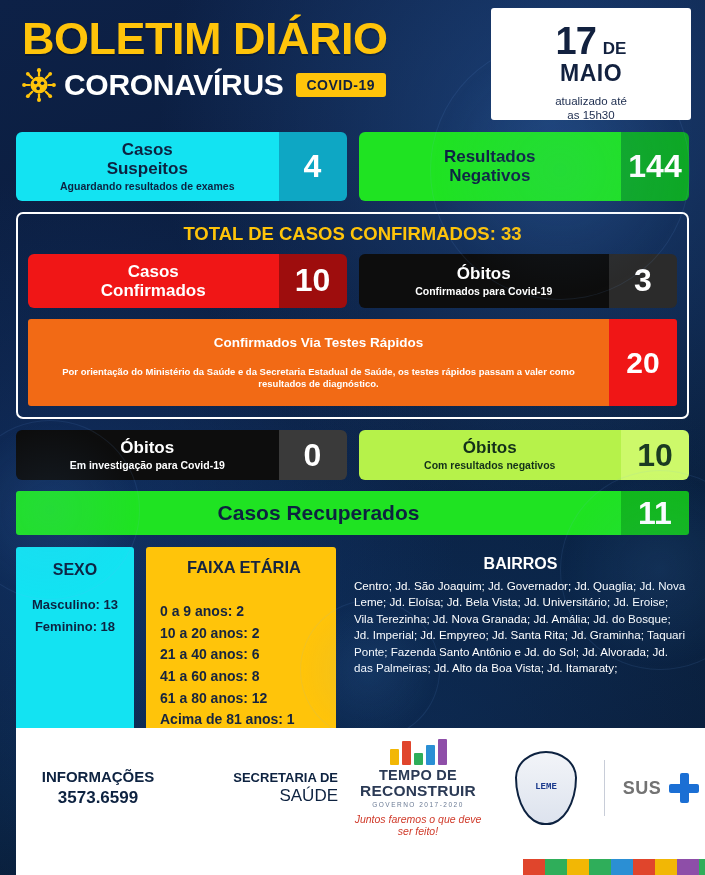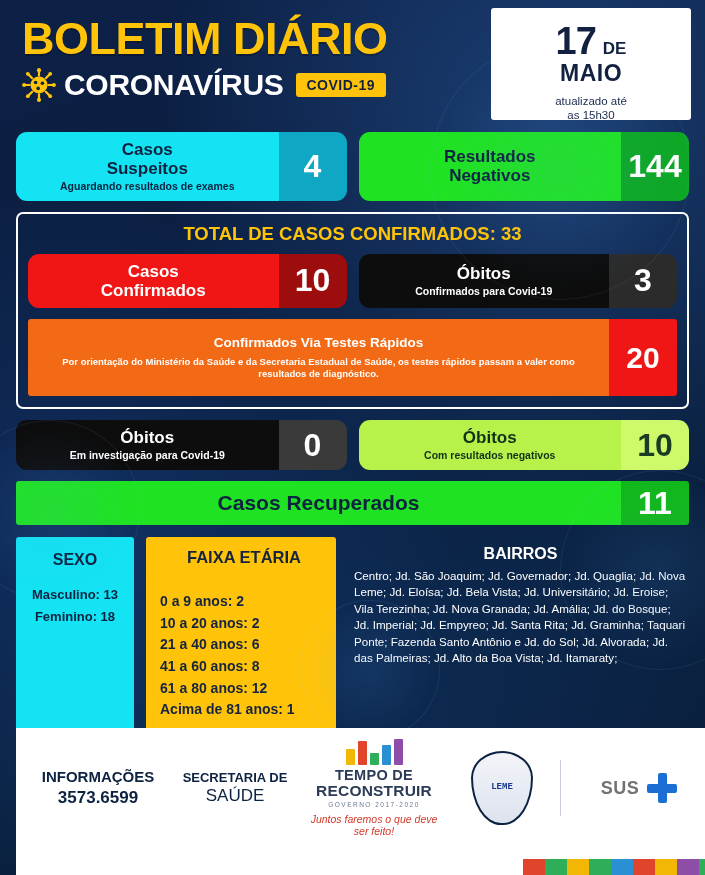--- a/index.html
+++ b/index.html
@@ -84,21 +84,21 @@
   .date-month { font-size: 23px; font-weight: bold; margin-top: -3px; letter-spacing: 0.5px; }
   .date-upd { font-size: 11.5px; margin-top: 7px; line-height: 1.25; color: #1b2b4d; }
 
   
   .content { padding: 0 16px; }
   .row { display: flex; gap: 12px; margin-bottom: 11px; }
 
   .card {
     display: flex;
     align-items: stretch;
-    border-radius: 11px;
+    border-radius: 6px;
     overflow: hidden;
     flex: 1;
   }
   .card .label {
     flex: 1;
     display: flex;
     flex-direction: column;
     align-items: center;
     justify-content: center;
     text-align: center;
@@ -140,21 +140,21 @@
     display: flex; align-items: stretch;
     border-radius: 3px; overflow: hidden;
     margin-top: 11px;
   }
   .rapid-card .label {
     flex: 1; background: #f26a15; color: #ffffff;
     text-align: center; padding: 16px 10px;
     display: flex; flex-direction: column; align-items: center; justify-content: center;
   }
   .rapid-card .label .l1 { font-size: 13.5px; font-weight: bold; }
-  .rapid-card .label .l2 { font-size: 9.5px; font-weight: bold; line-height: 1.3; margin-top: 6px; }
+  .rapid-card .label .l2 { font-size: 9.5px; font-weight: bold; line-height: 1.3; margin-top: 16px; }
   .rapid-card .num { width: 68px; background: #f01616; color: #ffffff;
     display: flex; align-items: center; justify-content: center; font-size: 30px; font-weight: bold; }
 
   .c-obitos-inv .label { background: #0d0d0d; color: #ffffff; }
   .c-obitos-inv .num   { background: #3a3a3a; color: #ffffff; }
   .c-obitos-neg .label { background: #b6f24a; color: #13301a; }
   .c-obitos-neg .num   { background: #cdf96a; color: #1b3b22; }
 
   .recup-card {
     display: flex; align-items: stretch; border-radius: 3px; overflow: hidden;
@@ -210,21 +210,21 @@
     background: #ffffff;
   }
   .footer-inner {
     display: flex; align-items: center; height: 120px;
     padding: 0 14px;
     gap: 10px;
   }
   .f-info { width: 136px; text-align: center; color: #0d2240; }
   .f-info .t1 { font-size: 15px; font-weight: bold; }
   .f-info .t2 { font-size: 17px; font-weight: bold; margin-top: 3px; }
-  .f-sec { width: 118px; text-align: center; color: #0d2240; line-height: 1.15; }
+  .f-sec { width: 118px; text-align: right; color: #0d2240; line-height: 1.15; margin-left: 44px; }
   .f-sec .s1 { font-size: 13px; font-weight: bold; }
   .f-sec .s2 { font-size: 17px; font-weight: normal; }
 
   .f-tempo { width: 140px; text-align: center; }
   .tempo-bars { display: flex; justify-content: center; align-items: flex-end; gap: 3px; height: 26px; }
   .tempo-bars i { display: block; width: 9px; border-radius: 1px; }
   .f-tempo .t1 { font-size: 14.5px; font-weight: bold; color: #2b3a55; line-height: 1.05; margin-top: 3px; letter-spacing: 0.3px; }
   .f-tempo .t2 { font-size: 15.5px; font-weight: bold; color: #2b3a55; line-height: 1.05; letter-spacing: 0.2px; }
   .f-tempo .t3 { font-size: 6.5px; color: #6a7a94; letter-spacing: 1.5px; margin-top: 2px; }
   .f-tempo .t4 { font-size: 10.5px; color: #d03a2a; font-style: italic; margin-top: 5px; }

